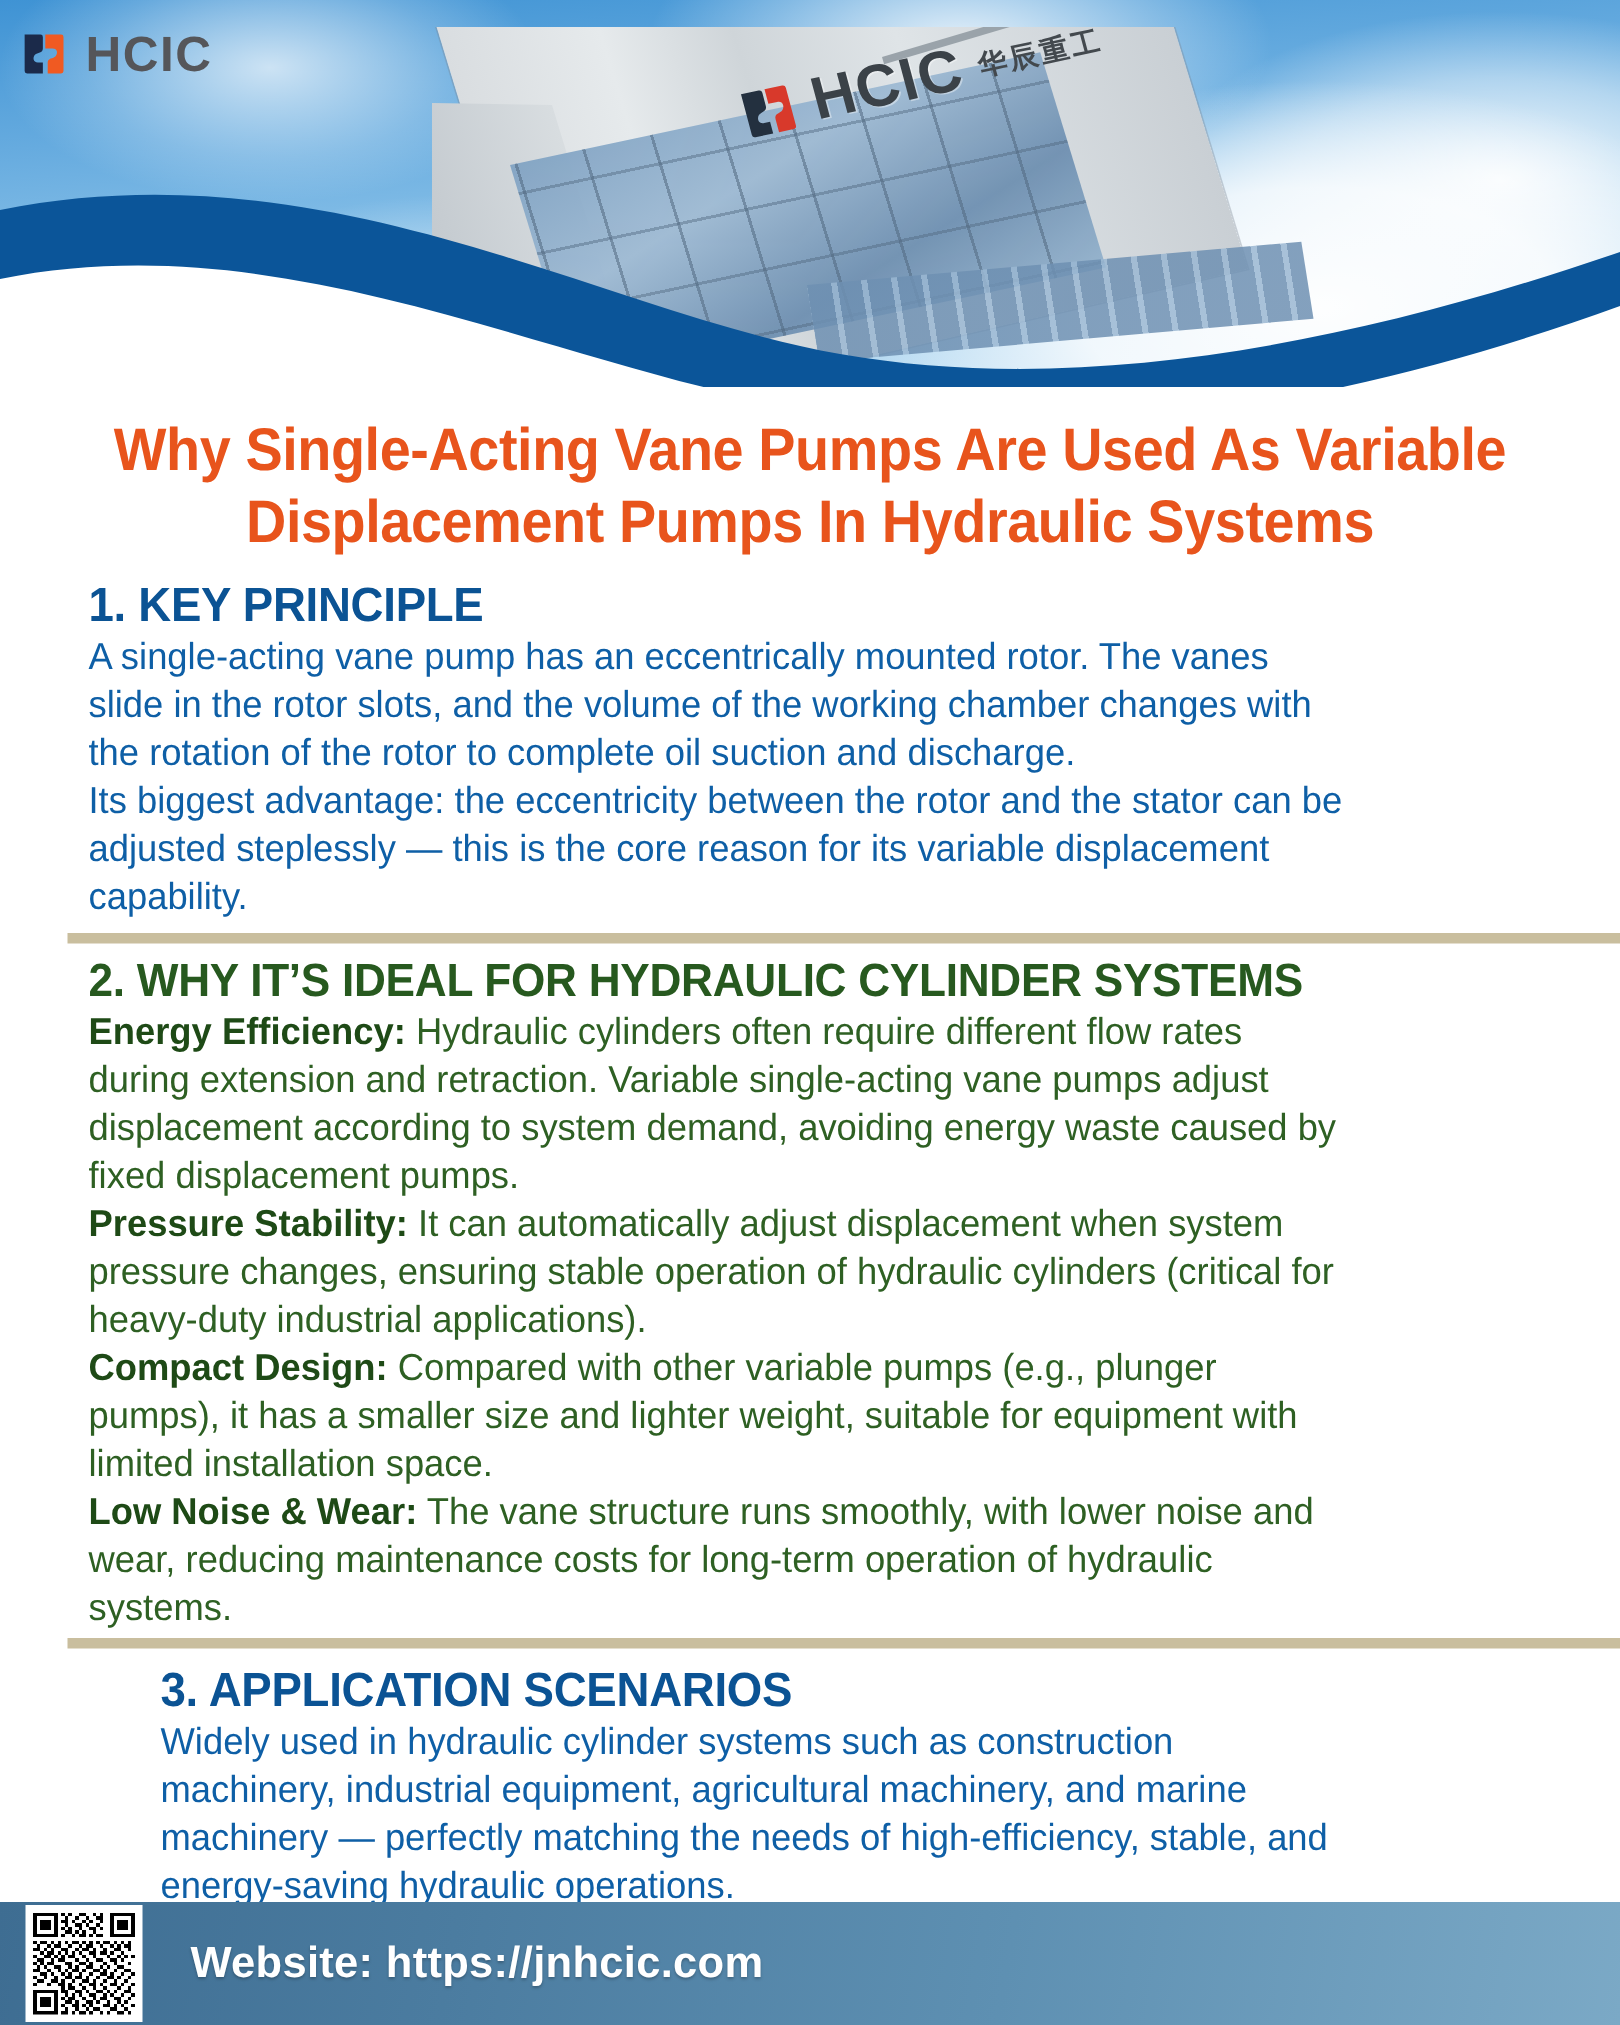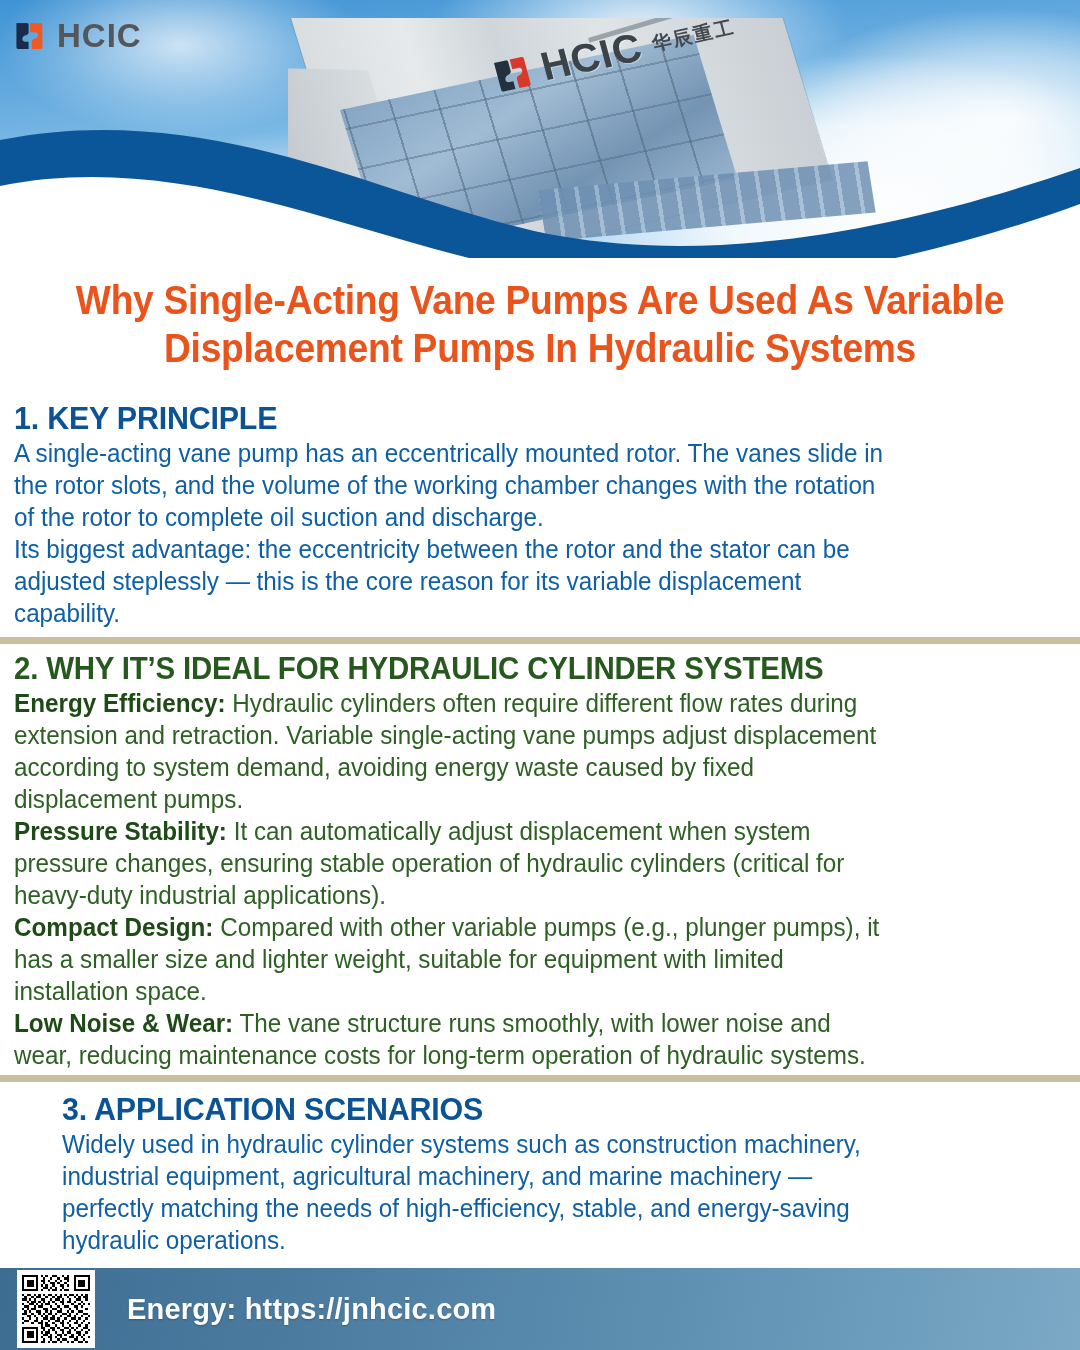--- a/index.html
+++ b/index.html
@@ -94,21 +94,21 @@
     color:#E8541C;
     font-family:"Liberation Sans", sans-serif;
     font-weight:bold;
     font-size:40px;
     line-height:48px;
     letter-spacing:-0.3px;
     transform: scaleX(0.93);
   }
 
   
-  .body { position:absolute; left:0; top:393px; width:936px; }
+  .body { position:absolute; left:0; top:378px; width:936px;padding-left:45px; }
   .sec { padding:0 14px; }
   .sec h2 {
     font-family:"Liberation Sans", sans-serif;
     font-weight:bold;
     letter-spacing:-0.2px;
     transform: scaleX(0.95);
     transform-origin: left center;
   }
   .sec p, .sec .para {
     font-family:"Liberation Sans", sans-serif;
@@ -451,16 +451,16 @@
             <path d="M11 28h1v1h-1z"></path>
             <path d="M13 28h2v1h-2z"></path>
             <path d="M16 28h1v1h-1z"></path>
             <path d="M19 28h1v1h-1z"></path>
             <path d="M21 28h1v1h-1z"></path>
             <path d="M24 28h2v1h-2z"></path>
             <path d="M27 28h1v1h-1z"></path>
         </g>
       </svg>
     </div>
-    <div class="site">Energy: https://jnhcic.com</div>
+    <div class="site">Website: https://jnhcic.com</div>
   </div>
 
 </div>
 
 </body></html>

